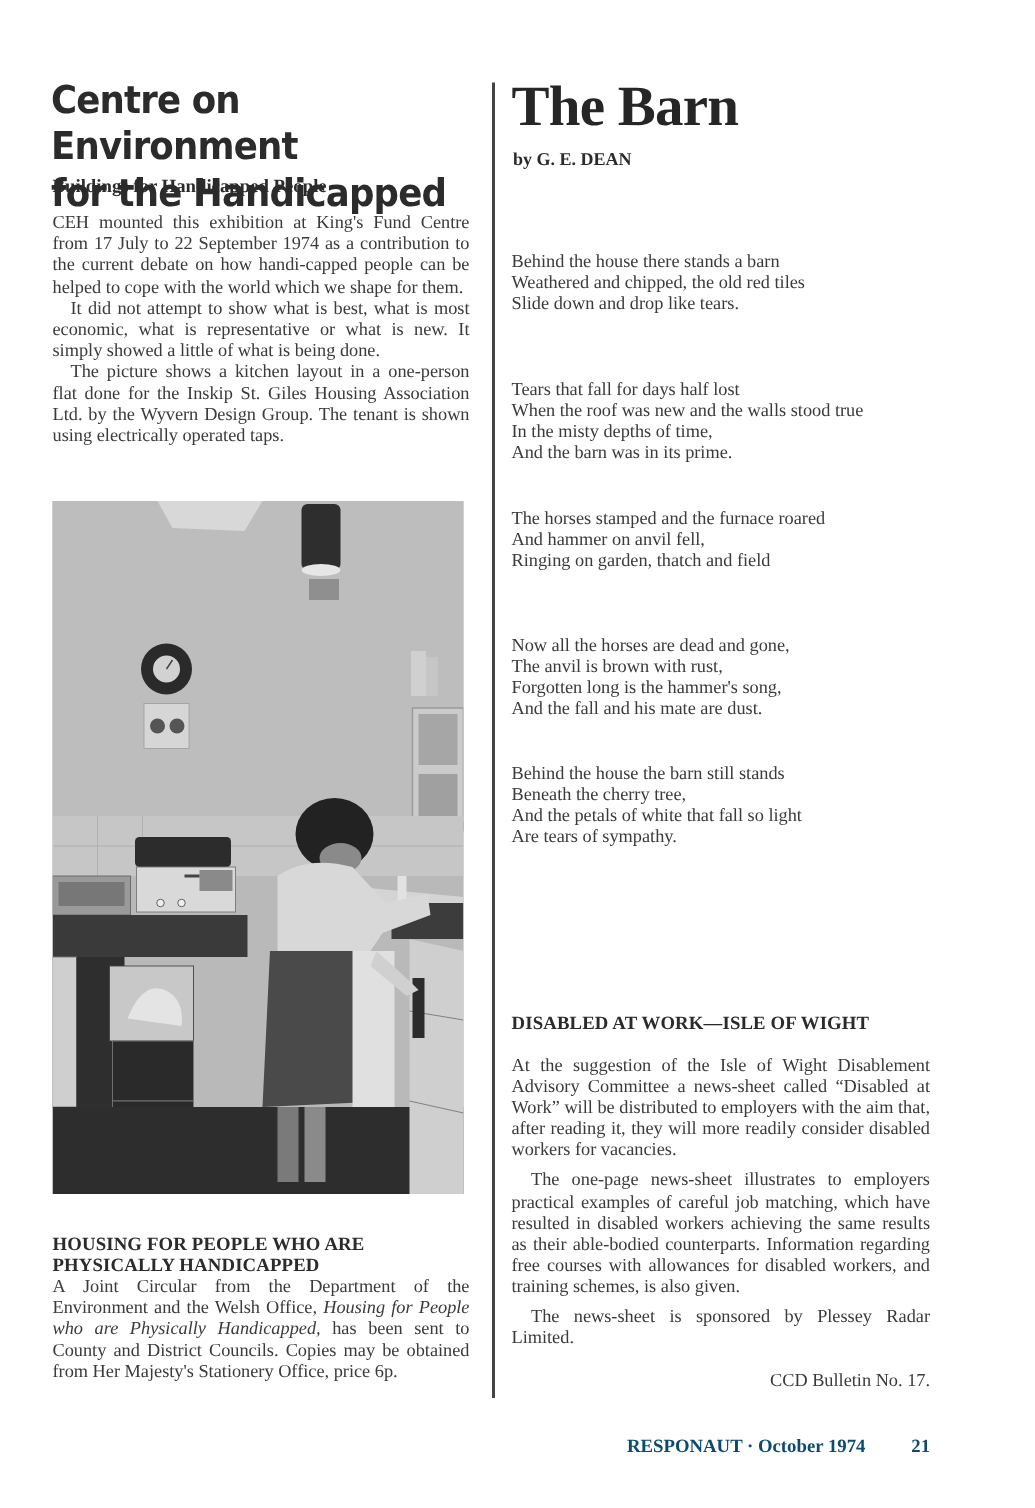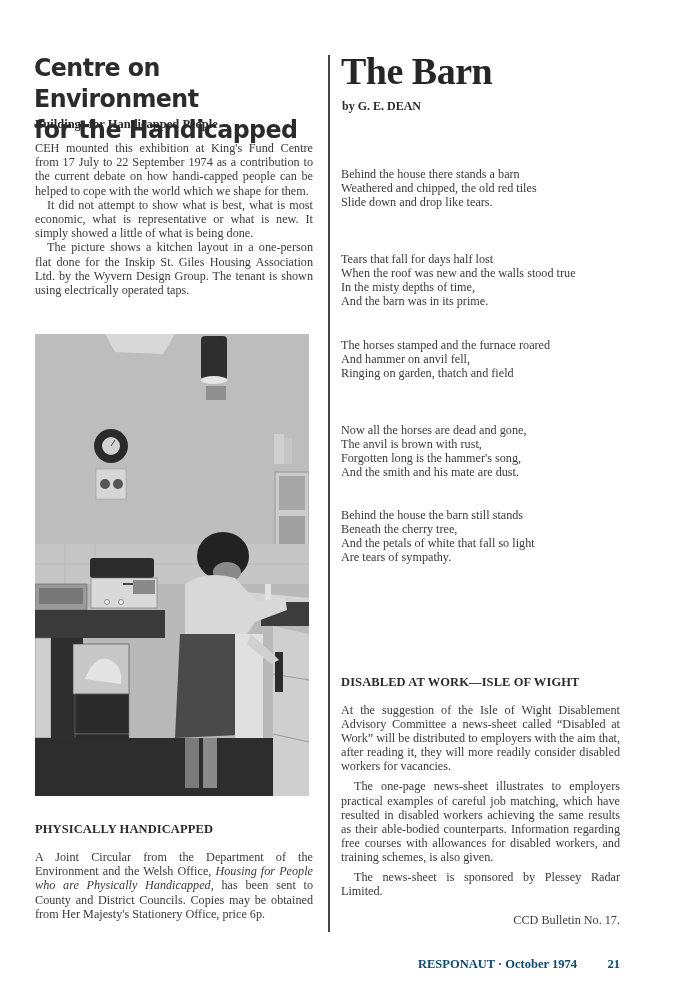--- a/index.html
+++ b/index.html
@@ -120,20 +120,21 @@
     <path d="M150,250 Q170,236 200,244 L222,268 L250,262 L252,276 L220,288 L212,300 L150,300 Z" fill="#d8d8d8"></path>
     <path d="M145,300 L216,300 L226,400 L140,404 Z" fill="#4a4a4a"></path>
     <rect x="200" y="300" width="28" height="104" fill="#e0e0e0"></rect>
     <path d="M216,300 L238,320 L244,326 L236,330 L212,310 Z" fill="#d0d0d0"></path>
     <rect x="150" y="404" width="14" height="50" fill="#7a7a7a"></rect>
     <rect x="168" y="404" width="14" height="50" fill="#8a8a8a"></rect>
   </svg>
 </div>
 
 <div id="housing-heading" class="abs serif">
+  <div>HOUSING FOR PEOPLE WHO ARE</div>
   <div>PHYSICALLY HANDICAPPED</div>
 </div>
 <div id="housing-body" class="abs serif"><span>A Joint Circular from the Department of the Environment and the Welsh Office, </span><i>Housing for People who are Physically Handicapped,</i><span> has been sent to County and District Councils.  Copies may be obtained from Her Majesty's Stationery Office, price 6p.</span></div>
 
 <div id="divider" class="abs"></div>
 
 <div id="poem-title" class="abs serif">The Barn</div>
 <div id="poem-byline" class="abs serif">by G. E. DEAN</div>
 
 <div class="stanza serif" style="top:167px;">
@@ -149,21 +150,21 @@
 </div>
 <div class="stanza serif" style="top:338px;">
   <div>The horses stamped and the furnace roared</div>
   <div>And hammer on anvil fell,</div>
   <div>Ringing on garden, thatch and field</div>
 </div>
 <div class="stanza serif" style="top:423px;">
   <div>Now all the horses are dead and gone,</div>
   <div>The anvil is brown with rust,</div>
   <div>Forgotten long is the hammer's song,</div>
-  <div>And the smith and his mate are dust.</div>
+  <div>And the fall and his mate are dust.</div>
 </div>
 <div class="stanza serif" style="top:508px;">
   <div>Behind the house the barn still stands</div>
   <div>Beneath the cherry tree,</div>
   <div>And the petals of white that fall so light</div>
   <div>Are tears of sympathy.</div>
 </div>
 
 <div id="disabled-heading" class="abs serif">DISABLED AT WORK—ISLE OF WIGHT</div>
 <div id="disabled-body" class="abs serif">

